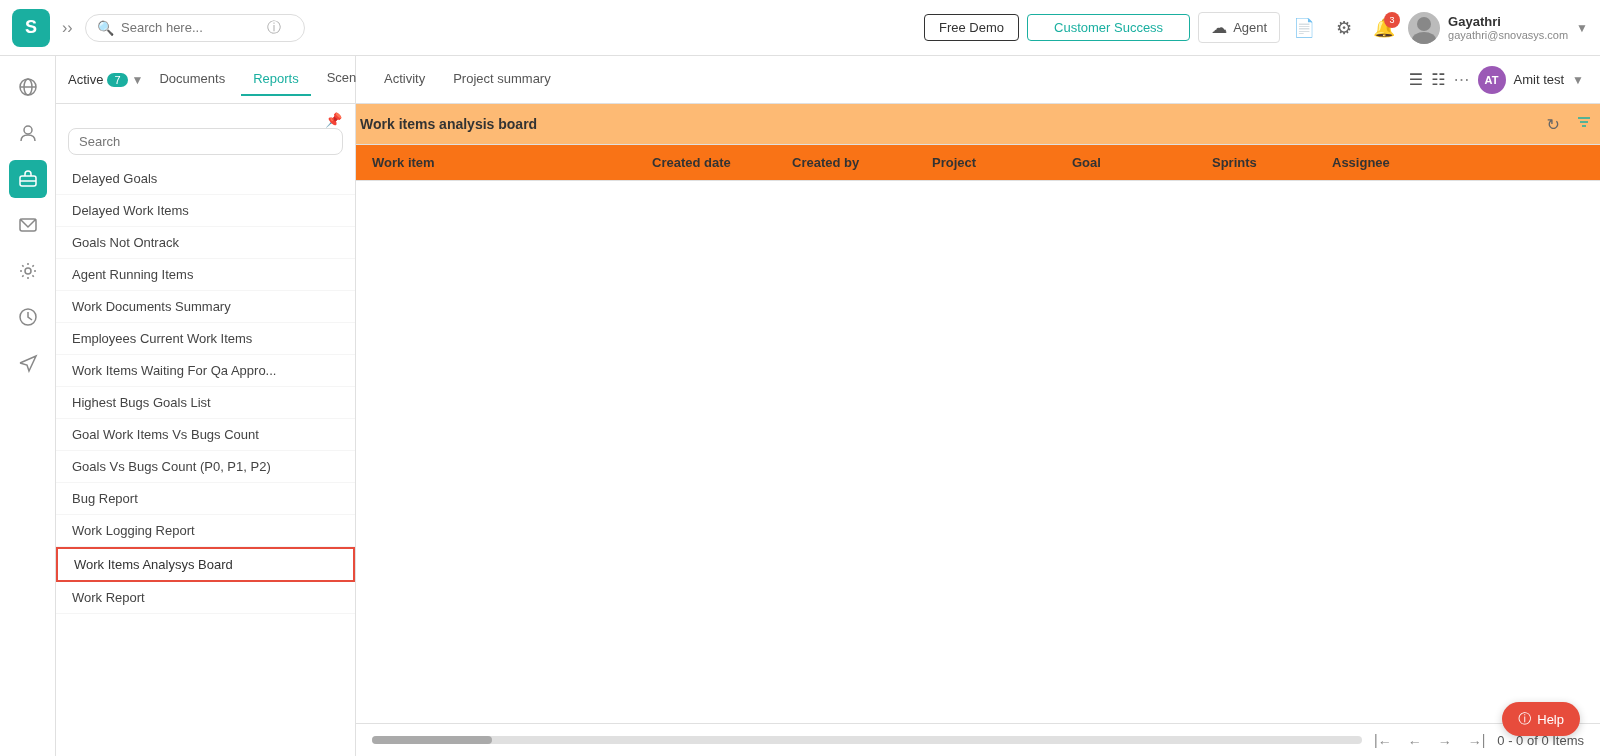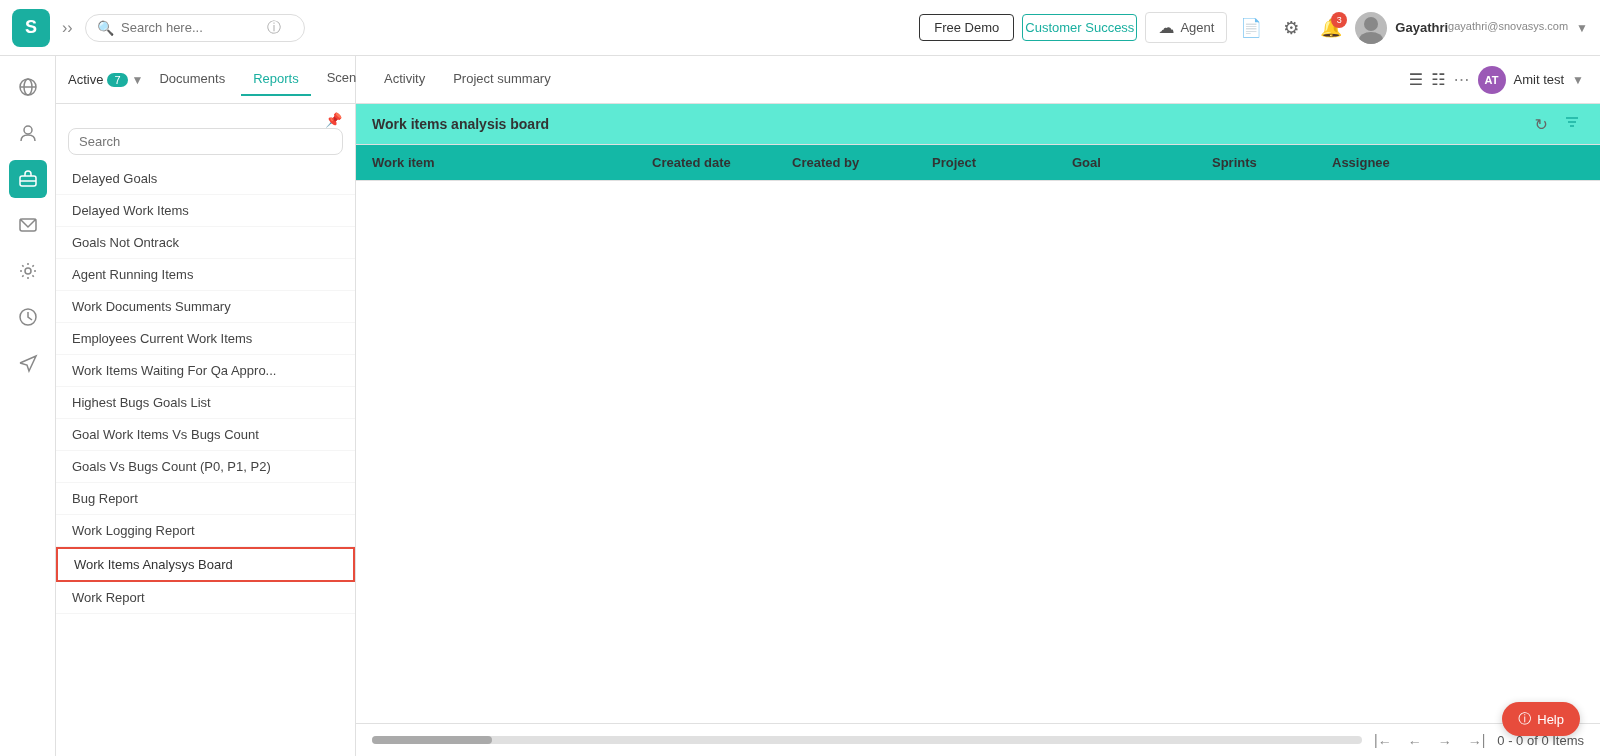--- a/index.html
+++ b/index.html
@@ -21,37 +21,37 @@
     }
     .search-bar input { border: none; outline: none; font-size: 13px; color: #555; width: 140px; background: transparent; }
     .search-icon-nav { color: #888; font-size: 14px; }
     .info-icon { color: #aaa; font-size: 14px; cursor: pointer; }
     .nav-spacer { flex: 1; }
     .free-demo-btn {
       border: 1px solid #333; border-radius: 4px; padding: 5px 14px;
       font-size: 13px; background: #fff; cursor: pointer; color: #333; margin-left: 47px;
     }
     .customer-success-btn {
-      border: 1px solid #1aafa0; border-radius: 4px; padding: 5px 2px;
+      border: 1px solid #1aafa0; border-radius: 4px; padding: 5px 26px;
       font-size: 13px; background: #fff; cursor: pointer; color: #1aafa0;
     }
     .agent-btn {
       display: flex; align-items: center; gap: 6px; border: 1px solid #ddd; border-radius: 4px;
       padding: 5px 12px; font-size: 13px; background: #fff; cursor: pointer; color: #555;
     }
     .agent-icon { font-size: 16px; }
     .nav-icon-btn { width: 32px; height: 32px; display: flex; align-items: center; justify-content: center; cursor: pointer; color: #666; font-size: 18px; position: relative; }
     .badge {
       position: absolute; top: 0; right: 0; background: #e74c3c; color: #fff;
       border-radius: 50%; width: 16px; height: 16px; font-size: 9px;
       display: flex; align-items: center; justify-content: center;
     }
     .user-section { display: flex; align-items: center; gap: 8px; cursor: pointer; }
     .user-avatar-nav { width: 32px; height: 32px; border-radius: 50%; background: #ccc; overflow: hidden; display: flex; align-items: center; justify-content: center; }
-    .user-info { display: flex; flex-direction: row; }
+    .user-info { display: flex; flex-direction: column; }
     .user-name { font-size: 13px; font-weight: 600; }
     .user-email { font-size: 11px; color: #888; }
     .chevron-down { color: #888; font-size: 12px; }
 
     
     .main-layout { display: flex; height: calc(756px - 56px); }
 
     
     .sidebar-icons {
       width: 56px; background: #fff; border-right: 1px solid #e0e0e0;
@@ -100,32 +100,32 @@
       padding: 8px 16px; font-size: 13px; color: #444; cursor: pointer;
       border-bottom: 1px solid #f5f5f5; white-space: nowrap; overflow: hidden; text-overflow: ellipsis;
     }
     .report-item.selected { border: 2px solid #e74c3c; background: #fff; color: #333; font-weight: 500; }
 
     
     .main-content { flex: 1; display: flex; flex-direction: column; background: #f5f5f5; overflow: hidden; }
 
     
     .board-header {
-      display: flex; align-items: center; background: #5eead4; padding: 8px 16px;
+      display: flex; align-items: center; background: #fdba74; padding: 8px 4px;
       border-bottom: 1px solid #e0e0e0; gap: 8px;
     }
     .board-title { font-size: 14px; font-weight: 600; color: #333; flex: 1; }
     .board-icon-btn { color: #666; font-size: 16px; cursor: pointer; padding: 2px 4px; }
     .filter-icon-btn { color: #1aafa0; font-size: 16px; cursor: pointer; padding: 2px 4px; }
 
     
     .table-area { flex: 1; background: #fff; overflow: auto; }
     .table-header {
       display: flex; align-items: center; border-bottom: 1px solid #e0e0e0;
-      padding: 10px 16px; background: #14b8a6; position: sticky; top: 0;
+      padding: 10px 16px; background: #f97316; position: sticky; top: 0;
     }
     .col-header { font-size: 13px; font-weight: 600; color: #333; flex-shrink: 0; }
     .col-work-item { width: 280px; }
     .col-created-date { width: 140px; }
     .col-created-by { width: 140px; }
     .col-project { width: 140px; }
     .col-goal { width: 140px; }
     .col-sprints { width: 120px; }
     .col-assignee { width: 120px; }
     .table-empty { display: flex; align-items: center; justify-content: center; height: 300px; color: #aaa; font-size: 14px; }

